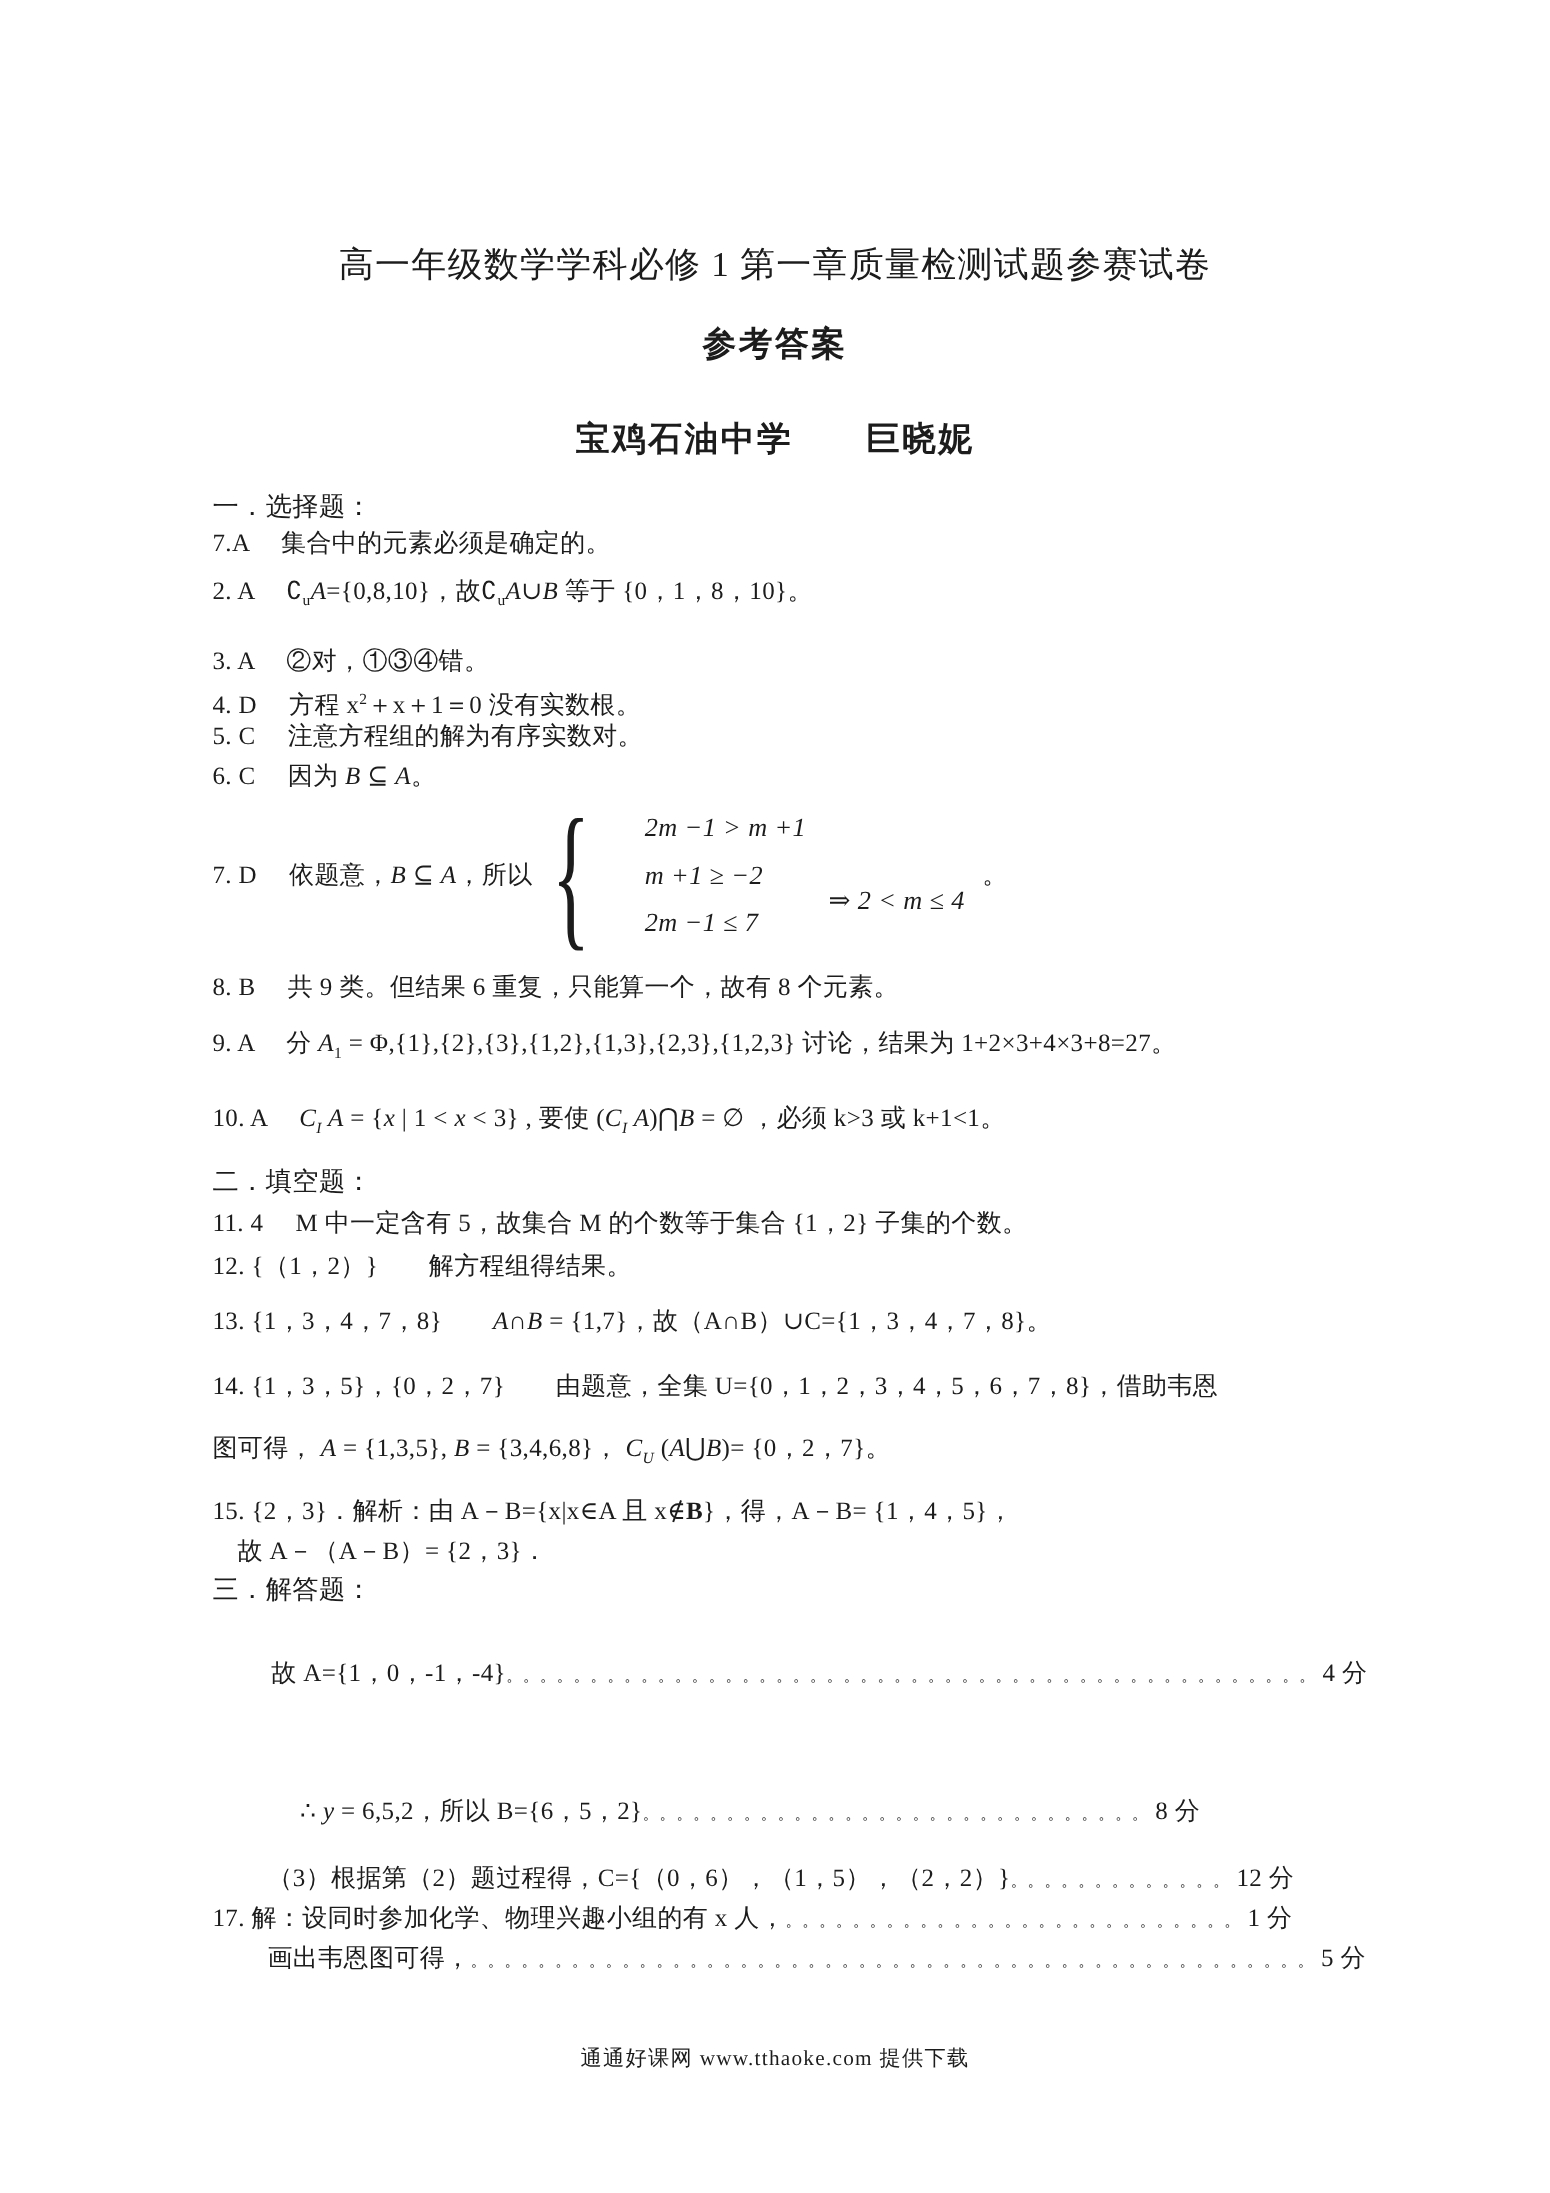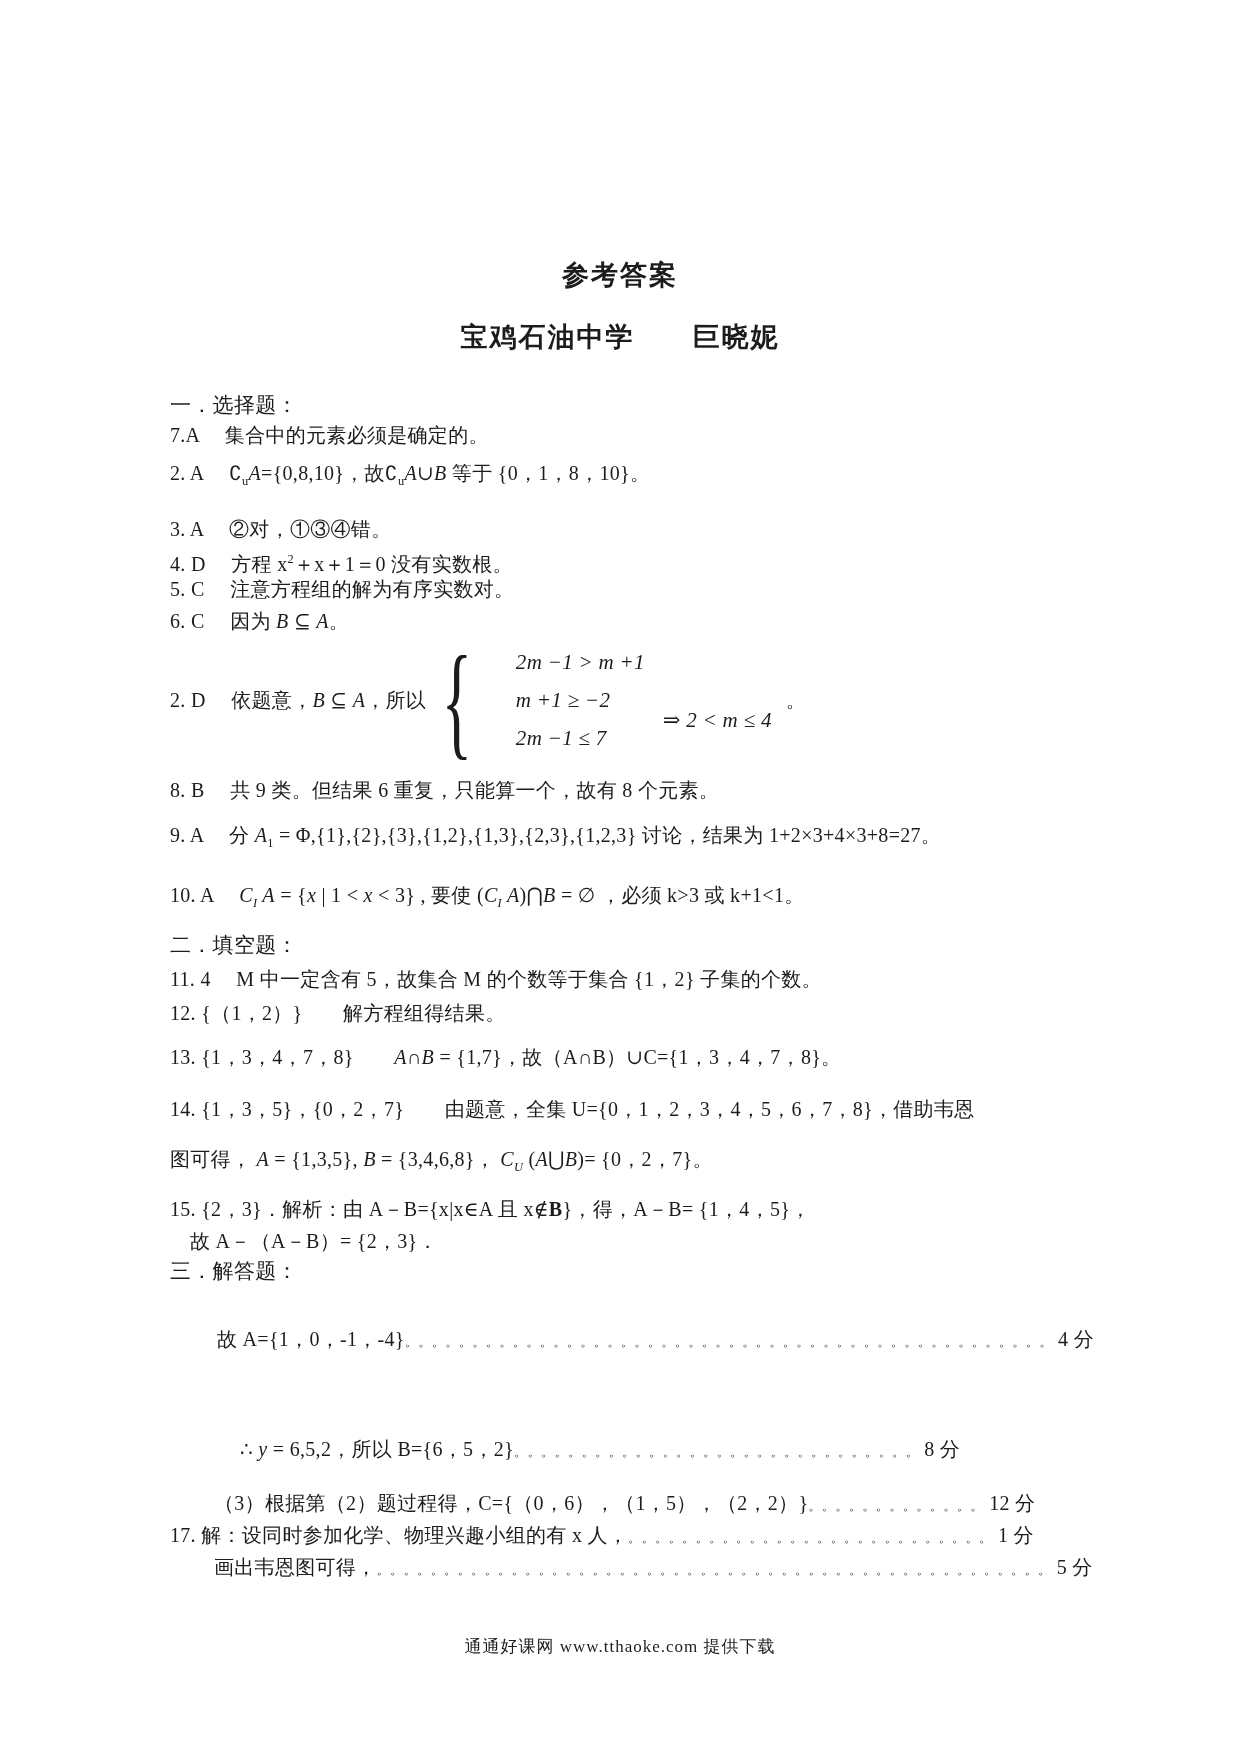--- a/index.html
+++ b/index.html
@@ -43,33 +43,34 @@
   .dots{font-size:13px;letter-spacing:0.5px;}
   .sqrt{white-space:nowrap;}
   .sqrt .rad{border-top:1.5px solid #1c1c1c;padding:0 2px;}
   .footer{font-size:17px;letter-spacing:1px;}
 </style>
 </head>
 <body>
 
 <div class="page">
 
+  <div class="ln center title" style="top:198px">高一年级数学学科必修 1 第一章质量检测试题参赛试卷</div>
   <div class="ln center subtitle" style="top:260px">参考答案</div>
-  <div class="ln center byline" style="top:322px">宝鸡石油中学　　巨晓妮</div>
+  <div class="ln center byline" style="top:336px">宝鸡石油中学　　巨晓妮</div>
 
   <div class="ln heading" style="top:390px">一．选择题：</div>
   <div class="ln" style="top:420px">7.A　 集合中的元素必须是确定的。</div>
   <div class="ln" style="top:458px">2. A　 ∁<sub>u</sub><i>A</i>={0,8,10}，故∁<sub>u</sub><i>A</i>∪<i>B</i> 等于 {0，1，8，10}。</div>
   <div class="ln" style="top:514px">3. A　 ②对，①③④错。</div>
   <div class="ln" style="top:544px">4. D　 方程 x<sup>2</sup>＋x＋1＝0 没有实数根。</div>
   <div class="ln" style="top:574px">5. C　 注意方程组的解为有序实数对。</div>
   <div class="ln" style="top:606px">6. C　 因为 <i>B</i> ⊆ <i>A</i>。</div>
 
   <div class="ln q7row" style="top:640px;height:120px">
-    <span>2. D　 依题意，</span>
+    <span>7. D　 依题意，</span>
     <span><i>B</i> ⊆ <i>A</i>，所以</span>
     <span class="brace">{</span>
     <span class="eqcol">
       <span class="math">2m −1 &gt; m +1</span>
       <span class="math">m +1 ≥ −2</span>
       <span class="math">2m −1 ≤ 7</span>
     </span>
     <span class="math q7res">⇒ 2 &lt; m ≤ 4</span>
     <span class="q7end">。</span>
   </div>

